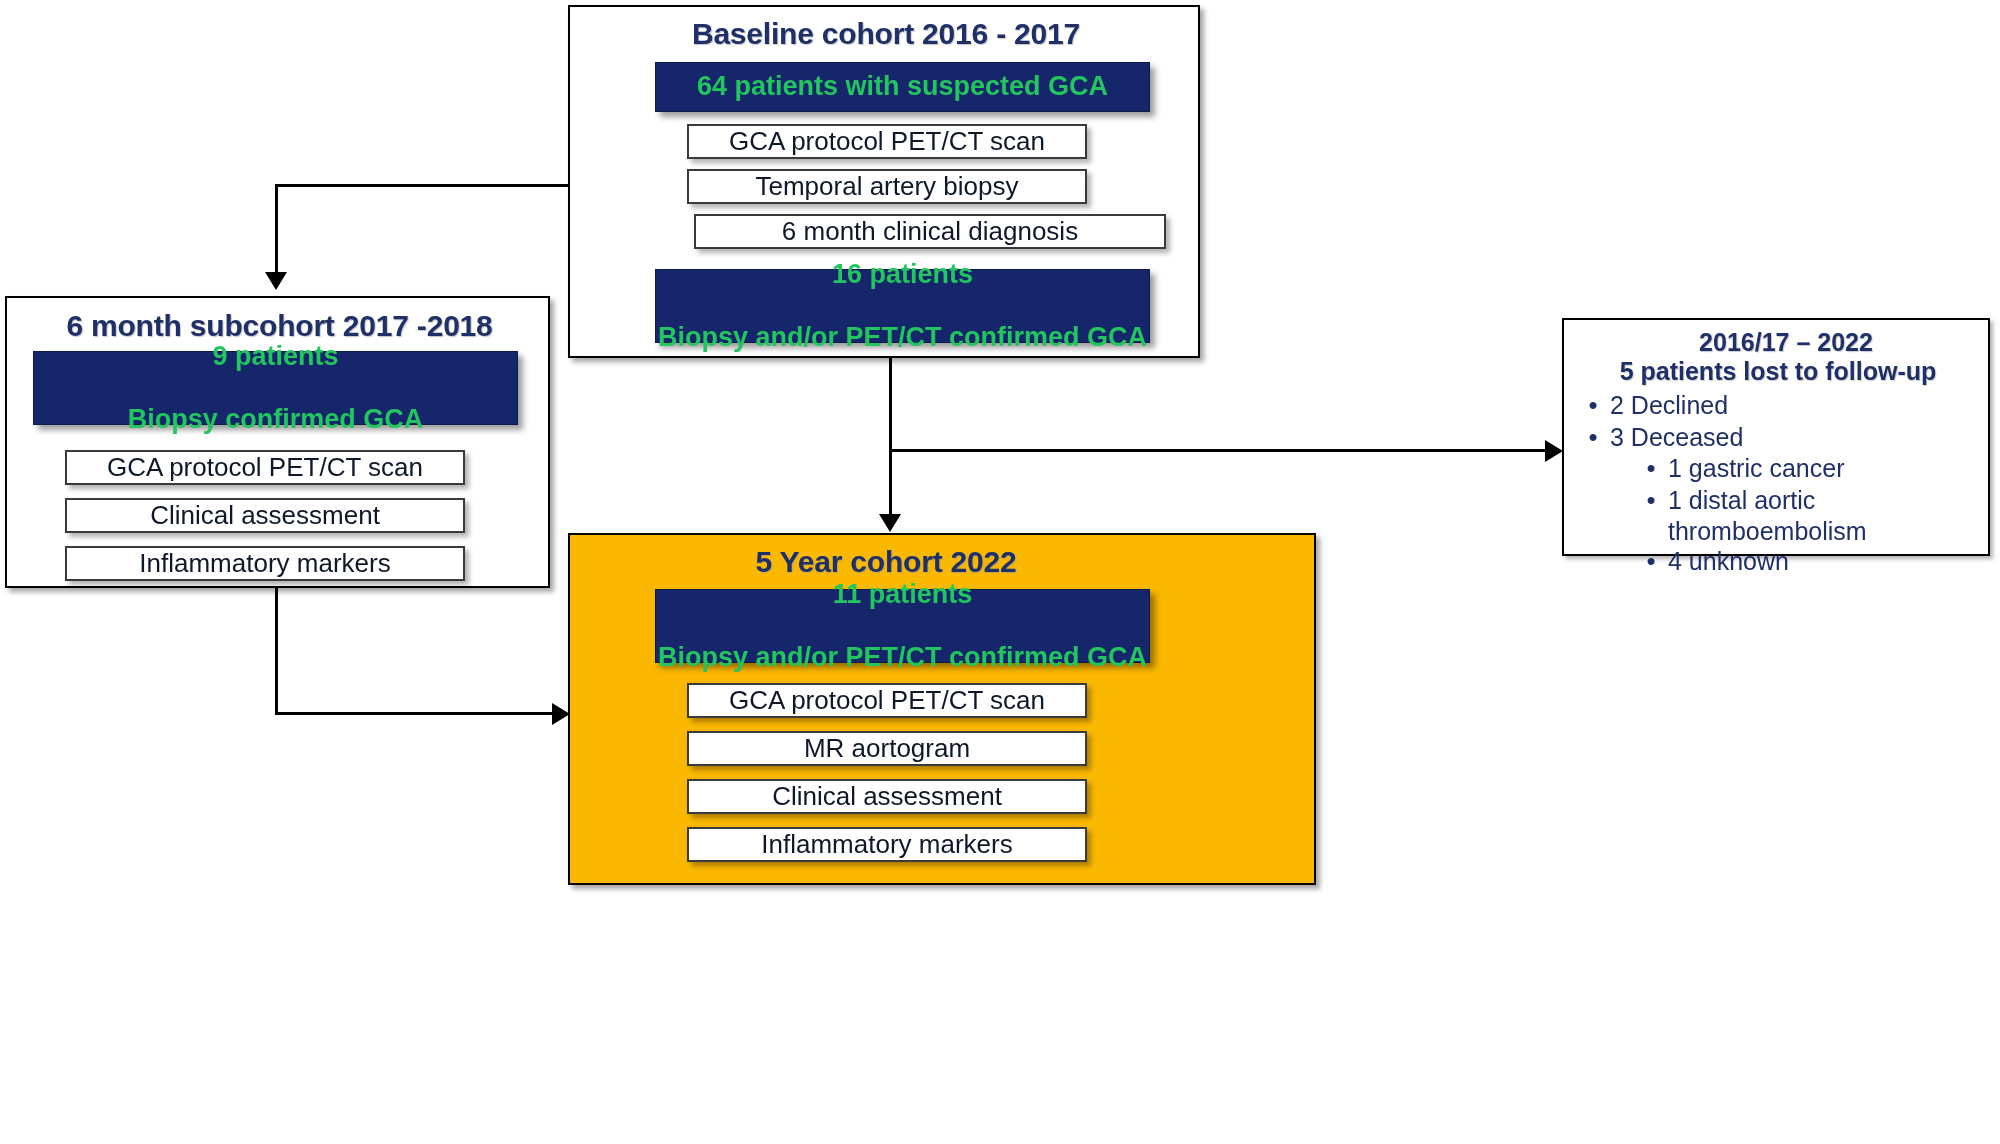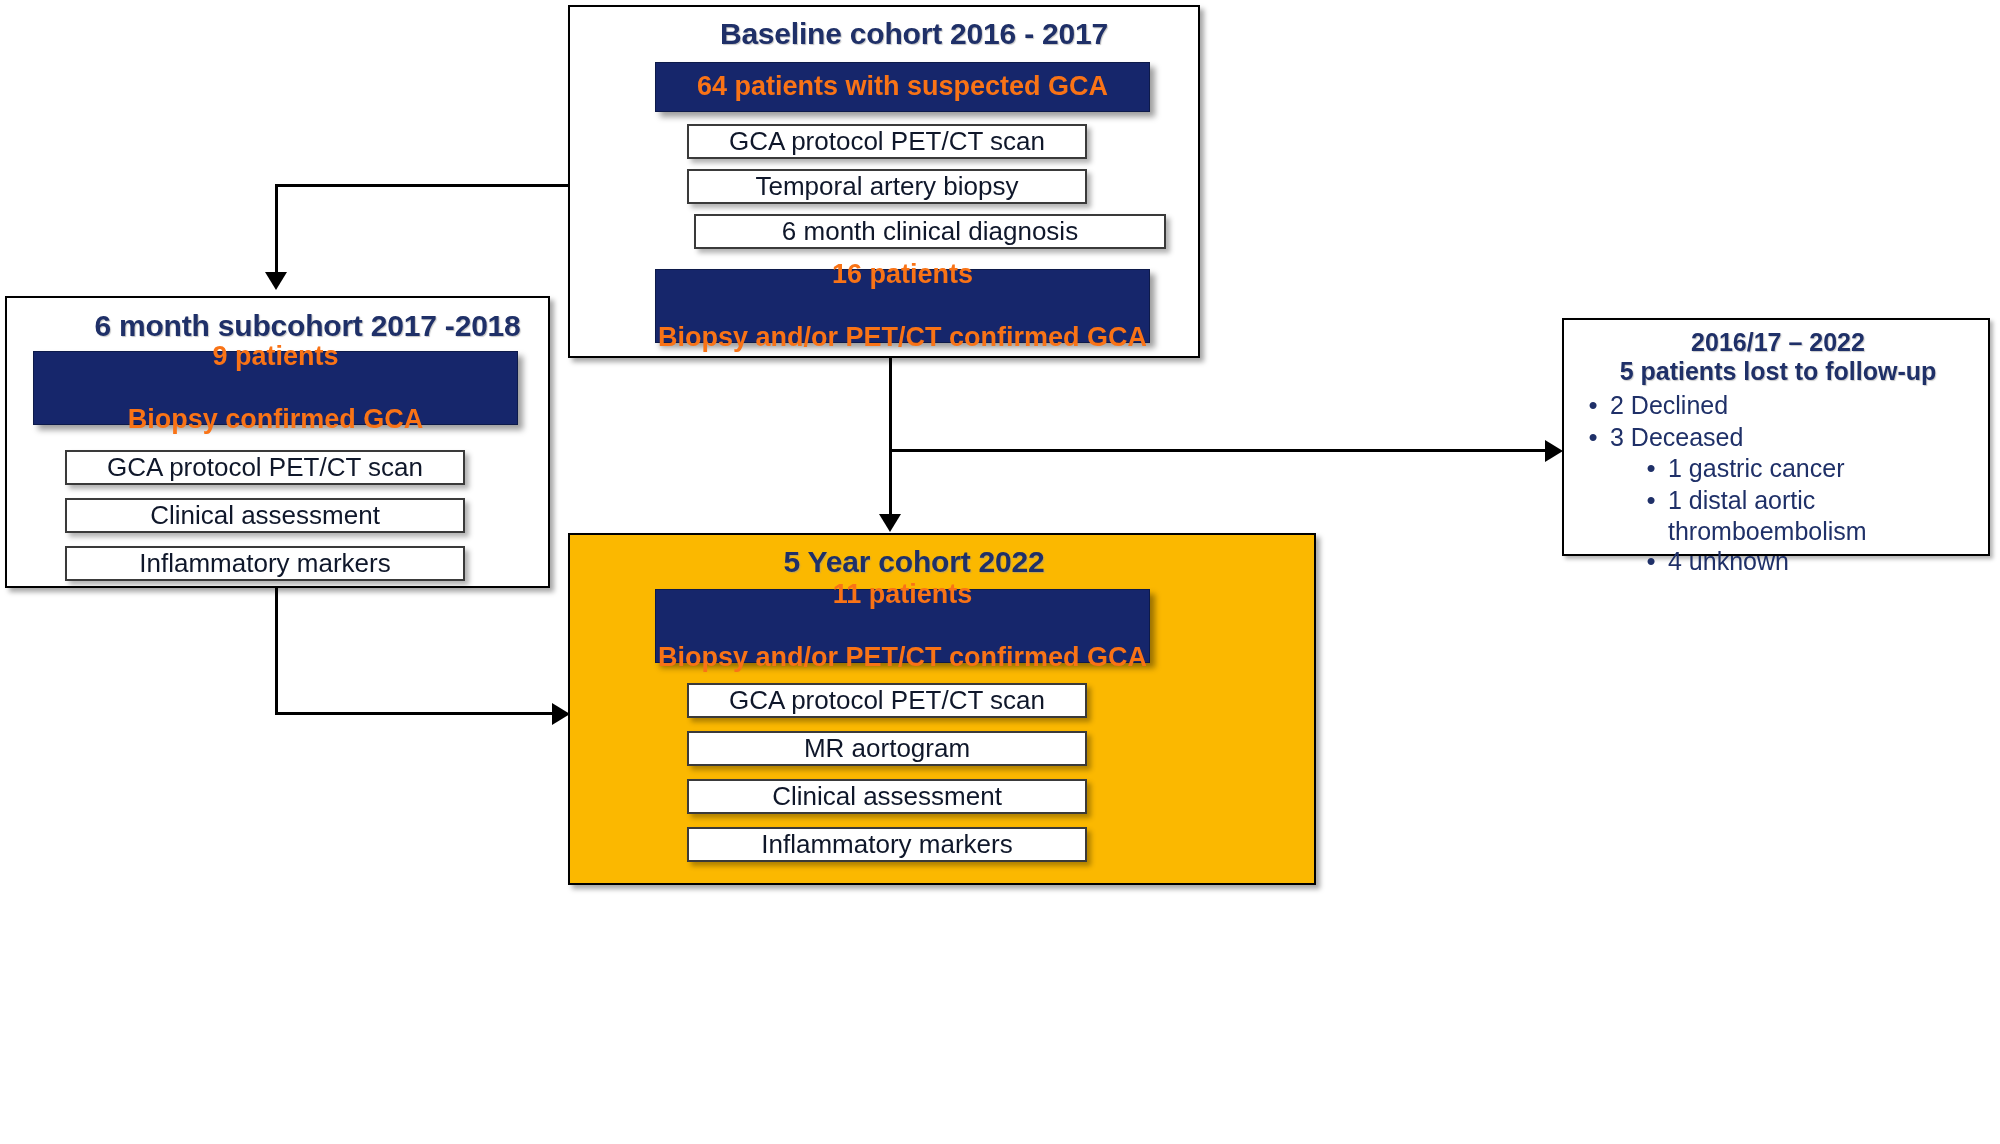--- a/index.html
+++ b/index.html
@@ -15,28 +15,27 @@
     position:absolute;box-sizing:border-box;
     border:2px solid #000000;background:#ffffff;
     box-shadow:4px 4px 5px rgba(0,0,0,0.35);
   }
   .panel.yellow{background:#FBB800;}
 
   .panel-title{
     text-align:center;color:#1F3068;font-weight:bold;
     font-size:30px;line-height:1.05;letter-spacing:-0.2px;
     text-shadow:1px 1px 1px rgba(150,150,150,0.55);
-    padding-left:28px;
   }
 
   
   .navy{
     position:absolute;box-sizing:border-box;
     background:#16266B;border:1px solid #0d1a4a;
-    color:#f97316;font-weight:bold;text-align:center;
+    color:#22c55e;font-weight:bold;text-align:center;
     display:flex;align-items:center;justify-content:center;
     box-shadow:5px 5px 6px rgba(0,0,0,0.38);
     font-size:27px;line-height:1.15;
   }
   .navy span{display:block;width:100%;}
 
   
   .item{
     position:absolute;box-sizing:border-box;
     background:#ffffff;border:2px solid #3a3a3a;
@@ -162,21 +161,21 @@
     </div>
     <div class="item" style="left:117px;top:244px;width:400px;height:35px;">
       <span>Clinical assessment</span>
     </div>
     <div class="item" style="left:117px;top:292px;width:400px;height:35px;">
       <span>Inflammatory markers</span>
     </div>
   </div>
 
   <div class="panel" style="left:1562px;top:318px;width:428px;height:238px;box-shadow:3px 3px 4px rgba(0,0,0,0.30);">
-    <div class="fu-title" style="position:absolute;left:0;top:8px;width:428px;">2016/17 – 2022</div>
+    <div class="fu-title" style="position:absolute;left:8px;top:8px;width:428px;">2016/17 – 2022</div>
     <div class="fu-title" style="position:absolute;left:0;top:37px;width:428px;">5 patients lost to follow-up</div>
 
     <ul class="fu-list" style="position:absolute;left:8px;top:70px;width:415px;">
       <li class="fu-li lvl1">
         <span class="bullet">•</span>
         <span class="txt">2 Declined</span>
       </li>
       <li class="fu-li lvl1">
         <span class="bullet">•</span>
         <span class="txt">3 Deceased</span>

